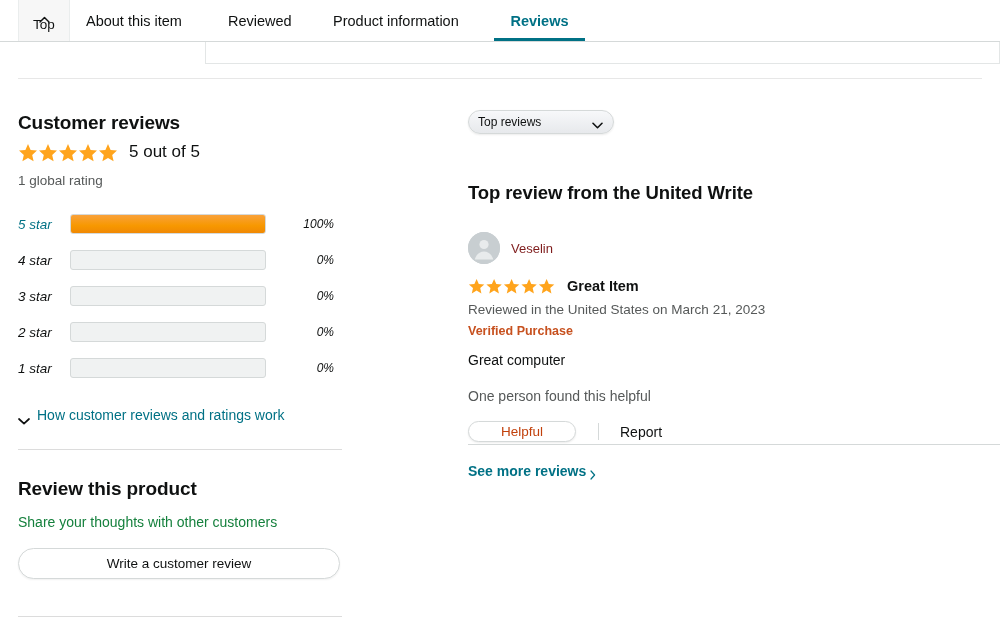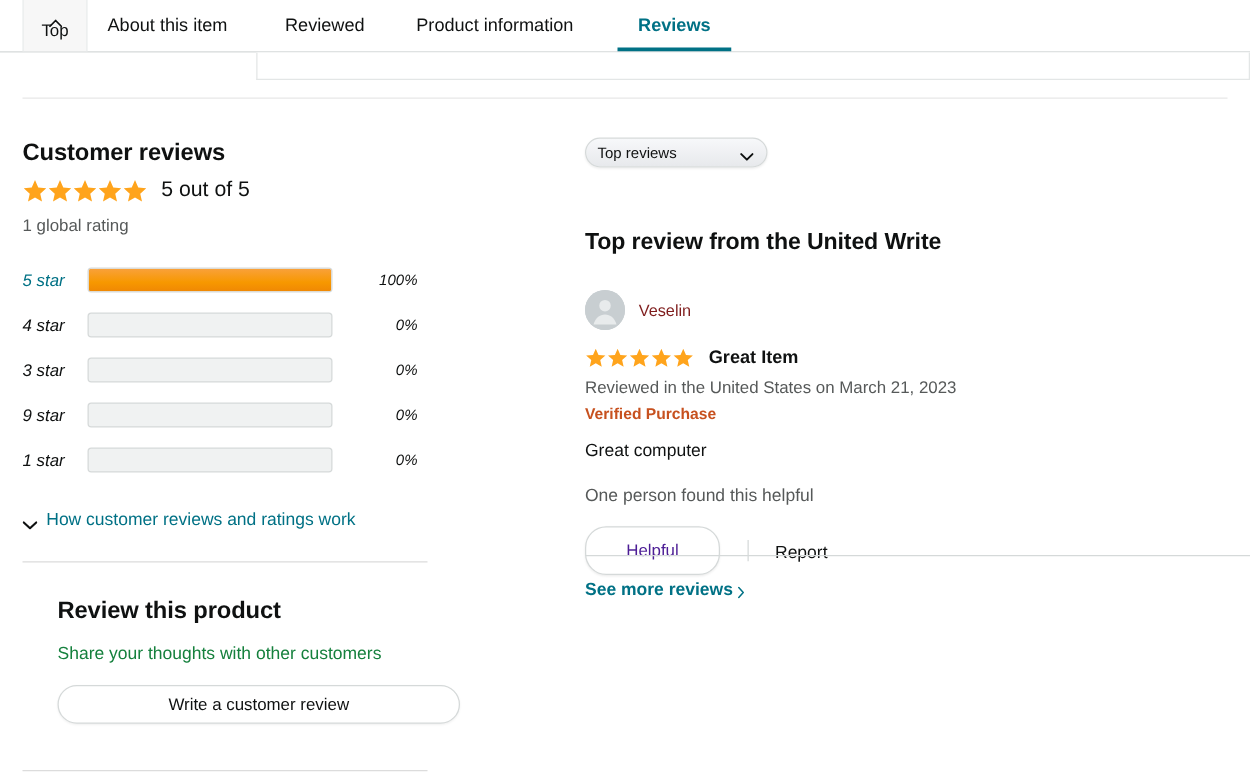--- a/index.html
+++ b/index.html
@@ -202,21 +202,20 @@
     left: 18px;
     width: 324px;
     height: 1px;
     background: #dcdcdc;
   }
 
   .review-product {
     position: absolute;
     left: 18px; top: 476px;
     width: 330px;
-    margin-left: 28px;
   }
   .review-product .sub {
     margin-top: 11px;
     font-size: 14px;
     color: #15803d;
     line-height: 20px;
   }
   .write-review-btn {
     margin-top: 16px;
     width: 322px;
@@ -331,30 +330,30 @@
     line-height: 20px;
   }
   .actions {
     display: flex;
     align-items: center;
     margin-top: 15px;
     gap: 0;
   }
   .helpful-btn {
     width: 108px;
-    height: 39px;
+    height: 21px;
     border: 1px solid #d5d9d9;
     border-radius: 17px;
     background: #ffffff;
     box-shadow: 0 1px 2px rgba(15,17,17,0.08);
     display: flex;
     align-items: center;
     justify-content: center;
     font-size: 13.5px;
-    color: #4c1d95;
+    color: #c2410c;
     font-family: "Liberation Sans", sans-serif;
     cursor: pointer;
     box-sizing: border-box;
   }
   .act-sep {
     width: 1px;
     height: 17px;
     background: #d5d9d9;
     margin: 0 21px 0 22px;
   }
@@ -461,21 +460,21 @@
         <span class="hist-pct">0%</span>
       </div>
       <div class="hist-row">
         <span class="hist-label" style="color:#0F1111">3 star</span>
         <span class="hist-track">
           <span class="hist-fill" style="width:0%"></span>
         </span>
         <span class="hist-pct">0%</span>
       </div>
       <div class="hist-row">
-        <span class="hist-label" style="color:#0F1111">9 star</span>
+        <span class="hist-label" style="color:#0F1111">2 star</span>
         <span class="hist-track">
           <span class="hist-fill" style="width:0%"></span>
         </span>
         <span class="hist-pct">0%</span>
       </div>
       <div class="hist-row">
         <span class="hist-label" style="color:#0F1111">1 star</span>
         <span class="hist-track">
           <span class="hist-fill" style="width:0%"></span>
         </span>

